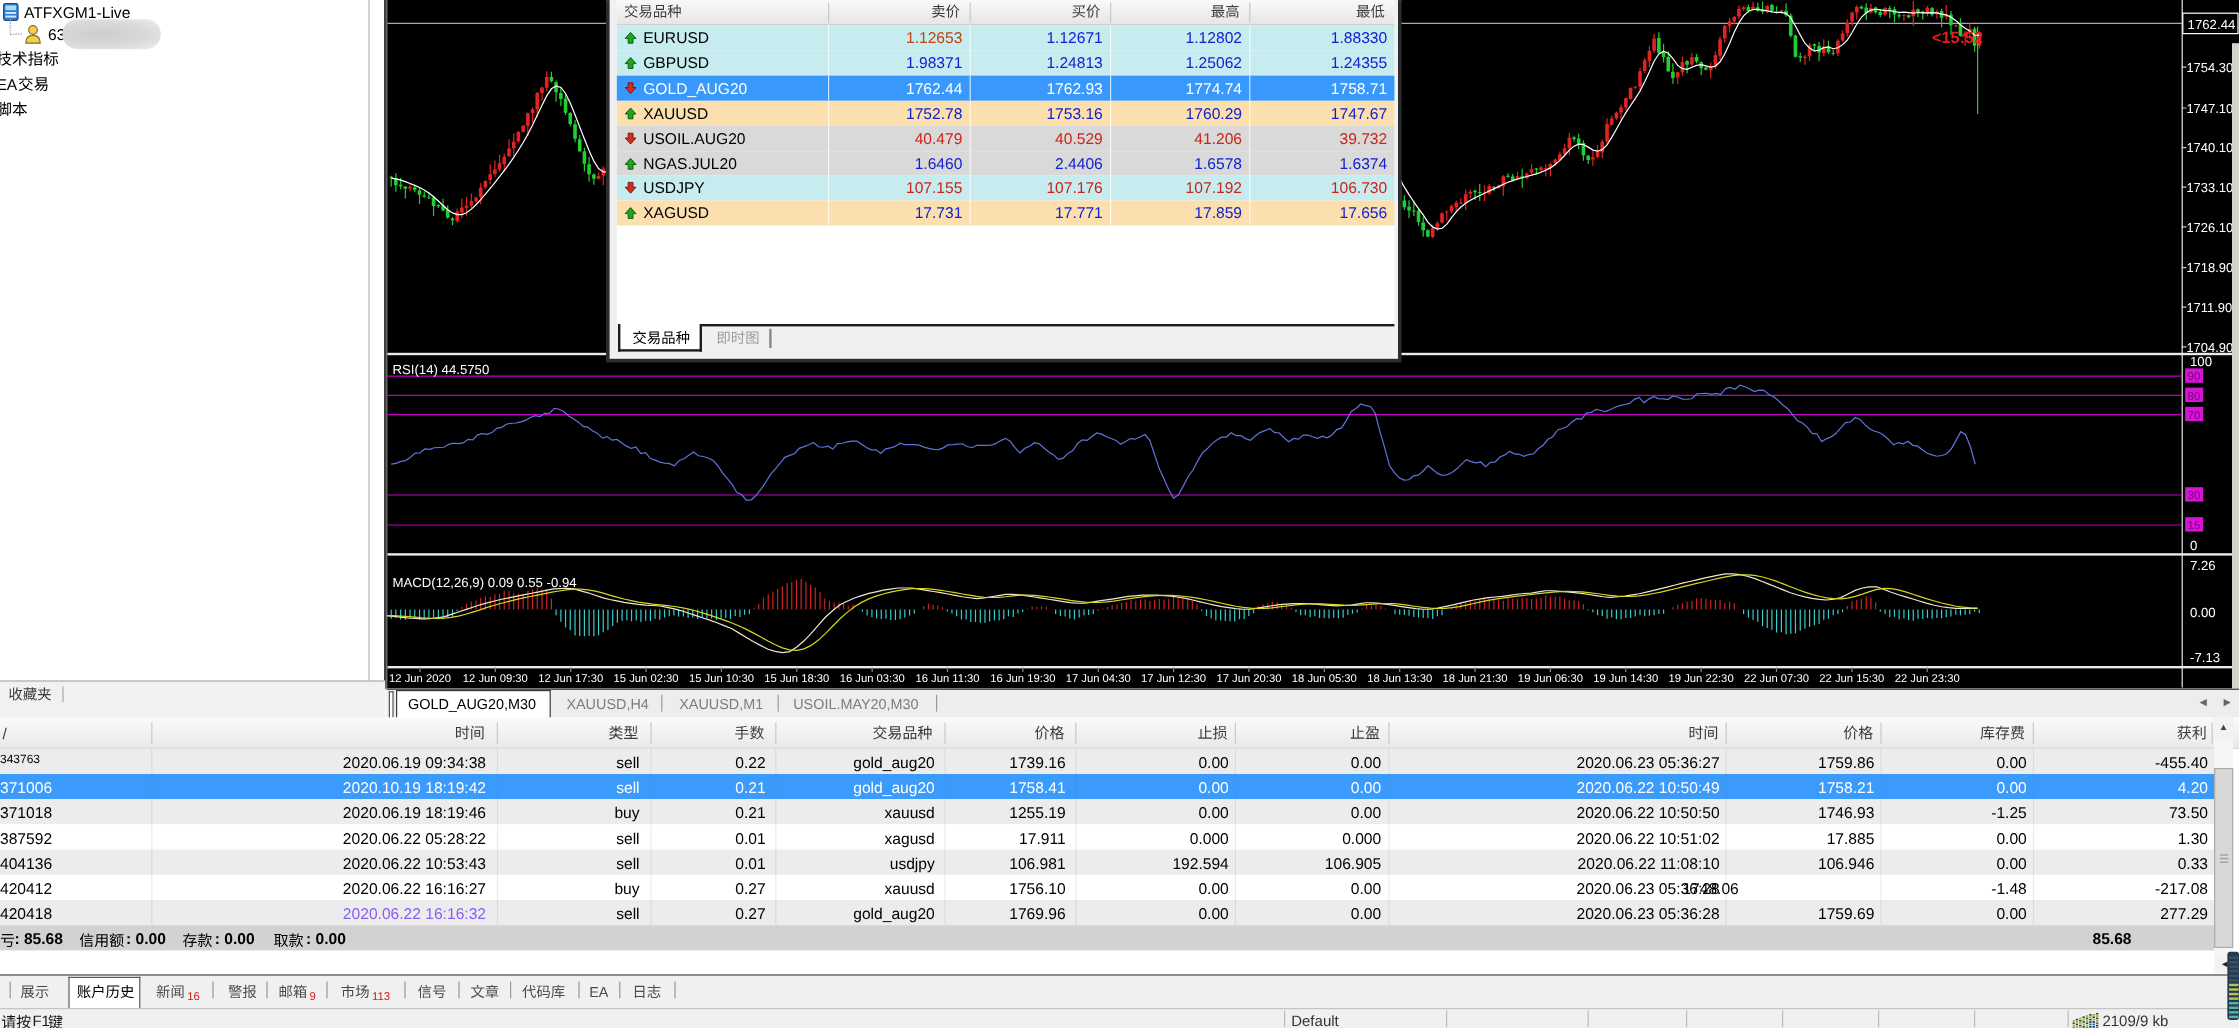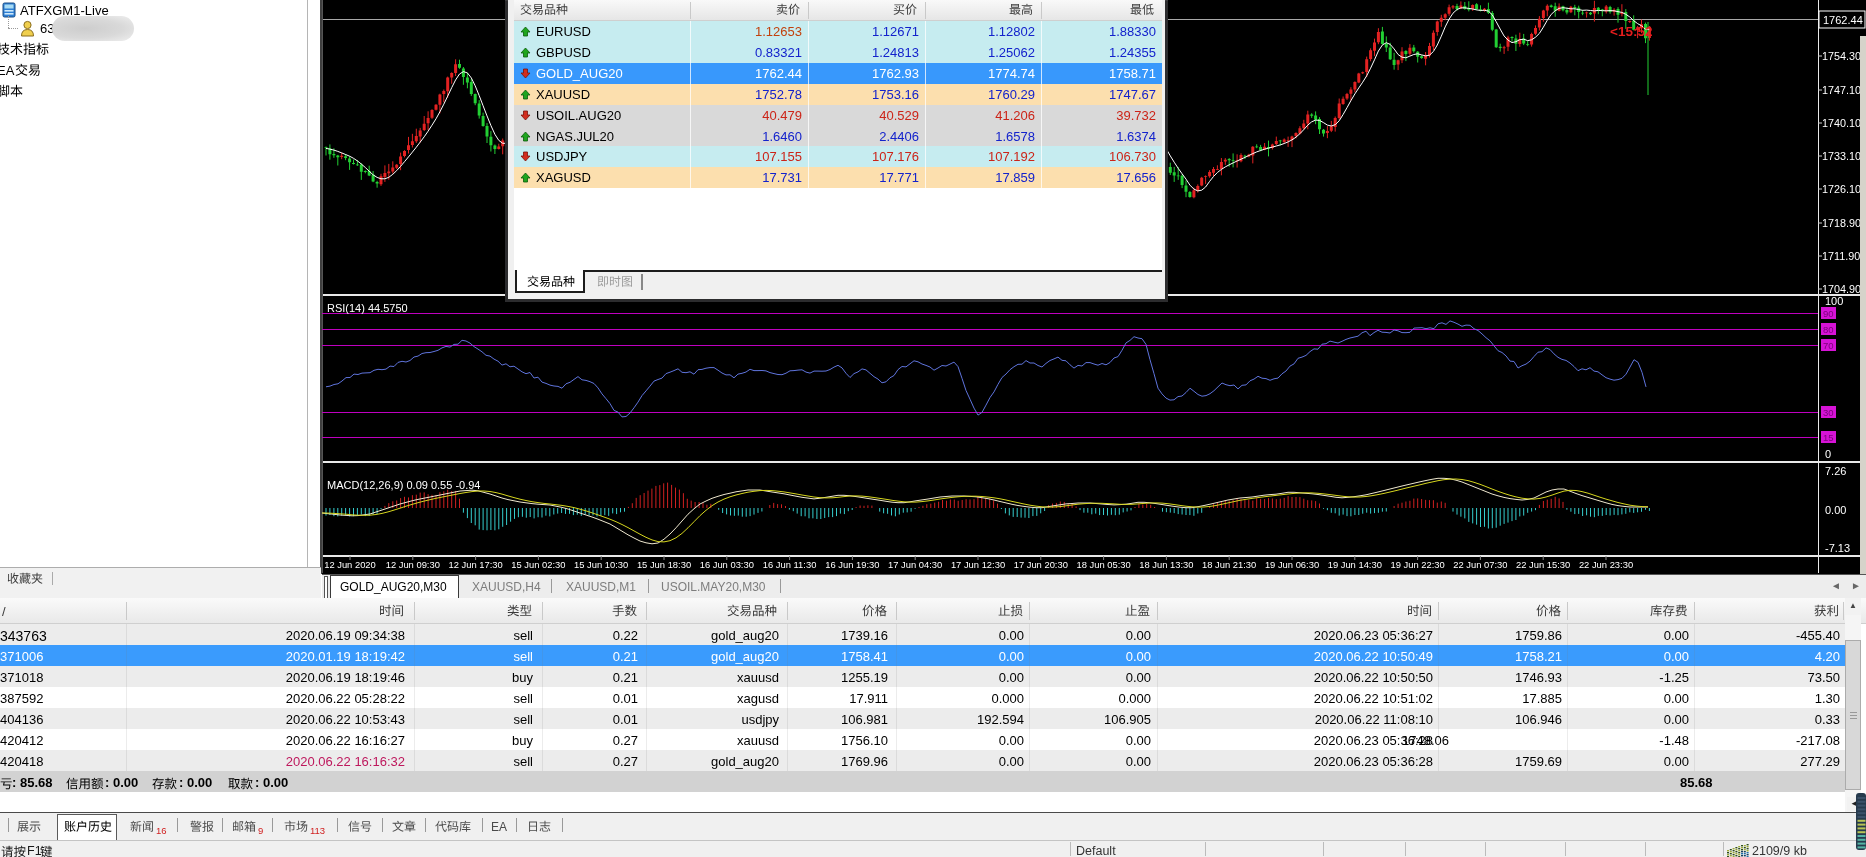--- a/index.html
+++ b/index.html
@@ -236,21 +236,21 @@
     <div style="position:absolute;left:176px;top:0;width:1px;height:21px;background:rgba(255,255,255,.75)"></div>
     <div style="position:absolute;left:294px;top:0;width:1px;height:21px;background:rgba(255,255,255,.75)"></div>
     <div style="position:absolute;left:411px;top:0;width:1px;height:21px;background:rgba(255,255,255,.75)"></div>
     <div style="position:absolute;left:527px;top:0;width:1px;height:21px;background:rgba(255,255,255,.75)"></div>
     <div style="position:absolute;left:6px;top:5px;">
       <svg width="11" height="11" style="display:block">
         <path d="M5.5 1 L10 6 L7.5 6 L7.5 10 L3.5 10 L3.5 6 L1 6 Z" fill="#1fa51f" stroke="#0a5c0a" stroke-width="0.8"></path>
       </svg>
     </div>
     <div style="position:absolute;left:22px;top:3px;font-size:13px;color:#000;">GBPUSD</div>
-    <div style="position:absolute;left:176px;top:3px;width:112px;text-align:right;font-size:13px;color:#1322cc;">0.83321</div>
+    <div style="position:absolute;left:176px;top:3px;width:112px;text-align:right;font-size:13px;color:#1322cc;">1.98371</div>
     <div style="position:absolute;left:294px;top:3px;width:111px;text-align:right;font-size:13px;color:#1322cc;">1.24813</div>
     <div style="position:absolute;left:411px;top:3px;width:110px;text-align:right;font-size:13px;color:#1322cc;">1.25062</div>
     <div style="position:absolute;left:527px;top:3px;width:115px;text-align:right;font-size:13px;color:#1322cc;">1.24355</div>
   </div>
 <div style="position:absolute;left:514px;top:63px;width:648px;height:21px;background:#3898fc;">
     <div style="position:absolute;left:176px;top:0;width:1px;height:21px;background:rgba(255,255,255,.75)"></div>
     <div style="position:absolute;left:294px;top:0;width:1px;height:21px;background:rgba(255,255,255,.75)"></div>
     <div style="position:absolute;left:411px;top:0;width:1px;height:21px;background:rgba(255,255,255,.75)"></div>
     <div style="position:absolute;left:527px;top:0;width:1px;height:21px;background:rgba(255,255,255,.75)"></div>
     <div style="position:absolute;left:6px;top:5px;">
@@ -517,21 +517,21 @@
     <div style="position:absolute;left:414px;top:0;width:1px;height:21px;background:rgba(120,120,120,.14)"></div>
     <div style="position:absolute;left:542px;top:0;width:1px;height:21px;background:rgba(120,120,120,.14)"></div>
     <div style="position:absolute;left:646px;top:0;width:1px;height:21px;background:rgba(120,120,120,.14)"></div>
     <div style="position:absolute;left:787px;top:0;width:1px;height:21px;background:rgba(120,120,120,.14)"></div>
     <div style="position:absolute;left:896px;top:0;width:1px;height:21px;background:rgba(120,120,120,.14)"></div>
     <div style="position:absolute;left:1029px;top:0;width:1px;height:21px;background:rgba(120,120,120,.14)"></div>
     <div style="position:absolute;left:1157px;top:0;width:1px;height:21px;background:rgba(120,120,120,.14)"></div>
     <div style="position:absolute;left:1438px;top:0;width:1px;height:21px;background:rgba(120,120,120,.14)"></div>
     <div style="position:absolute;left:1567px;top:0;width:1px;height:21px;background:rgba(120,120,120,.14)"></div>
     <div style="position:absolute;left:1694px;top:0;width:1px;height:21px;background:rgba(120,120,120,.14)"></div>
-    <div style="position:absolute;left:0px;top:4px;font-size:14px;color:#000;">343763</div>
+    <div style="position:absolute;left:0px;top:4px;font-size:10px;color:#000;">343763</div>
     <div style="position:absolute;left:245px;top:4px;width:160px;text-align:right;font-size:13px;color:#000;">2020.06.19 09:34:38</div>
     <div style="position:absolute;left:373px;top:4px;width:160px;text-align:right;font-size:13px;color:#000;">sell</div>
     <div style="position:absolute;left:478px;top:4px;width:160px;text-align:right;font-size:13px;color:#000;">0.22</div>
     <div style="position:absolute;left:619px;top:4px;width:160px;text-align:right;font-size:13px;color:#000;">gold_aug20</div>
     <div style="position:absolute;left:728px;top:4px;width:160px;text-align:right;font-size:13px;color:#000;">1739.16</div>
     <div style="position:absolute;left:864px;top:4px;width:160px;text-align:right;font-size:13px;color:#000;">0.00</div>
     <div style="position:absolute;left:991px;top:4px;width:160px;text-align:right;font-size:13px;color:#000;">0.00</div>
     <div style="position:absolute;left:1273px;top:4px;width:160px;text-align:right;font-size:13px;color:#000;">2020.06.23 05:36:27</div>
     <div style="position:absolute;left:1402px;top:4px;width:160px;text-align:right;font-size:13px;color:#000;">1759.86</div>
     <div style="position:absolute;left:1529px;top:4px;width:160px;text-align:right;font-size:13px;color:#000;">0.00</div>
@@ -543,21 +543,21 @@
     <div style="position:absolute;left:542px;top:0;width:1px;height:21px;background:rgba(120,120,120,.14)"></div>
     <div style="position:absolute;left:646px;top:0;width:1px;height:21px;background:rgba(120,120,120,.14)"></div>
     <div style="position:absolute;left:787px;top:0;width:1px;height:21px;background:rgba(120,120,120,.14)"></div>
     <div style="position:absolute;left:896px;top:0;width:1px;height:21px;background:rgba(120,120,120,.14)"></div>
     <div style="position:absolute;left:1029px;top:0;width:1px;height:21px;background:rgba(120,120,120,.14)"></div>
     <div style="position:absolute;left:1157px;top:0;width:1px;height:21px;background:rgba(120,120,120,.14)"></div>
     <div style="position:absolute;left:1438px;top:0;width:1px;height:21px;background:rgba(120,120,120,.14)"></div>
     <div style="position:absolute;left:1567px;top:0;width:1px;height:21px;background:rgba(120,120,120,.14)"></div>
     <div style="position:absolute;left:1694px;top:0;width:1px;height:21px;background:rgba(120,120,120,.14)"></div>
     <div style="position:absolute;left:0px;top:4px;font-size:13px;color:#fff;">371006</div>
-    <div style="position:absolute;left:245px;top:4px;width:160px;text-align:right;font-size:13px;color:#fff;">2020.01.19 18:19:42</div>
+    <div style="position:absolute;left:245px;top:4px;width:160px;text-align:right;font-size:13px;color:#fff;">2020.10.19 18:19:42</div>
     <div style="position:absolute;left:373px;top:4px;width:160px;text-align:right;font-size:13px;color:#fff;">sell</div>
     <div style="position:absolute;left:478px;top:4px;width:160px;text-align:right;font-size:13px;color:#fff;">0.21</div>
     <div style="position:absolute;left:619px;top:4px;width:160px;text-align:right;font-size:13px;color:#fff;">gold_aug20</div>
     <div style="position:absolute;left:728px;top:4px;width:160px;text-align:right;font-size:13px;color:#fff;">1758.41</div>
     <div style="position:absolute;left:864px;top:4px;width:160px;text-align:right;font-size:13px;color:#fff;">0.00</div>
     <div style="position:absolute;left:991px;top:4px;width:160px;text-align:right;font-size:13px;color:#fff;">0.00</div>
     <div style="position:absolute;left:1273px;top:4px;width:160px;text-align:right;font-size:13px;color:#fff;">2020.06.22 10:50:49</div>
     <div style="position:absolute;left:1402px;top:4px;width:160px;text-align:right;font-size:13px;color:#fff;">1758.21</div>
     <div style="position:absolute;left:1529px;top:4px;width:160px;text-align:right;font-size:13px;color:#fff;">0.00</div>
     <div style="position:absolute;left:1680px;top:4px;width:160px;text-align:right;font-size:13px;color:#fff;">4.20</div>
@@ -668,21 +668,21 @@
     <div style="position:absolute;left:542px;top:0;width:1px;height:21px;background:rgba(120,120,120,.14)"></div>
     <div style="position:absolute;left:646px;top:0;width:1px;height:21px;background:rgba(120,120,120,.14)"></div>
     <div style="position:absolute;left:787px;top:0;width:1px;height:21px;background:rgba(120,120,120,.14)"></div>
     <div style="position:absolute;left:896px;top:0;width:1px;height:21px;background:rgba(120,120,120,.14)"></div>
     <div style="position:absolute;left:1029px;top:0;width:1px;height:21px;background:rgba(120,120,120,.14)"></div>
     <div style="position:absolute;left:1157px;top:0;width:1px;height:21px;background:rgba(120,120,120,.14)"></div>
     <div style="position:absolute;left:1438px;top:0;width:1px;height:21px;background:rgba(120,120,120,.14)"></div>
     <div style="position:absolute;left:1567px;top:0;width:1px;height:21px;background:rgba(120,120,120,.14)"></div>
     <div style="position:absolute;left:1694px;top:0;width:1px;height:21px;background:rgba(120,120,120,.14)"></div>
     <div style="position:absolute;left:0px;top:4px;font-size:13px;color:#000;">420418</div>
-    <div style="position:absolute;left:245px;top:4px;width:160px;text-align:right;font-size:13px;color:#be185d;">2020.06.22 16:16:32</div>
+    <div style="position:absolute;left:245px;top:4px;width:160px;text-align:right;font-size:13px;color:#8b5cf6;">2020.06.22 16:16:32</div>
     <div style="position:absolute;left:373px;top:4px;width:160px;text-align:right;font-size:13px;color:#000;">sell</div>
     <div style="position:absolute;left:478px;top:4px;width:160px;text-align:right;font-size:13px;color:#000;">0.27</div>
     <div style="position:absolute;left:619px;top:4px;width:160px;text-align:right;font-size:13px;color:#000;">gold_aug20</div>
     <div style="position:absolute;left:728px;top:4px;width:160px;text-align:right;font-size:13px;color:#000;">1769.96</div>
     <div style="position:absolute;left:864px;top:4px;width:160px;text-align:right;font-size:13px;color:#000;">0.00</div>
     <div style="position:absolute;left:991px;top:4px;width:160px;text-align:right;font-size:13px;color:#000;">0.00</div>
     <div style="position:absolute;left:1273px;top:4px;width:160px;text-align:right;font-size:13px;color:#000;">2020.06.23 05:36:28</div>
     <div style="position:absolute;left:1402px;top:4px;width:160px;text-align:right;font-size:13px;color:#000;">1759.69</div>
     <div style="position:absolute;left:1529px;top:4px;width:160px;text-align:right;font-size:13px;color:#000;">0.00</div>
     <div style="position:absolute;left:1680px;top:4px;width:160px;text-align:right;font-size:13px;color:#000;">277.29</div>
@@ -709,21 +709,21 @@
       </svg>
     </div>
     <div style="position:absolute;left:179px;top:4px;font-size:13px;font-weight:bold;color:#000;">: 0.00</div>
     <div style="position:absolute;left:228px;top:6px;">
       <svg width="25" height="15" style="display:block" fill="#000">
         <use href="#g53D6" transform="translate(0.0,11.2) scale(0.01250,-0.01250)"></use>
         <use href="#g6B3E" transform="translate(12.5,11.2) scale(0.01250,-0.01250)"></use>
       </svg>
     </div>
     <div style="position:absolute;left:255px;top:4px;font-size:13px;font-weight:bold;color:#000;">: 0.00</div>
-    <div style="position:absolute;left:1680px;top:4px;width:160px;text-align:left;font-size:13px;color:#000;font-weight:bold;">85.68</div>
+    <div style="position:absolute;left:1680px;top:4px;width:160px;text-align:center;font-size:13px;color:#000;font-weight:bold;">85.68</div>
   </div>
 <div style="position:absolute;left:1845px;top:598px;width:16px;height:215px;background:#f5f5f5;">
     <div style="position:absolute;left:0px;top:0px;width:16px;height:17px;background:#f2f2f2;color:#444;font-size:8px;text-align:center;line-height:16px;">▲</div>
     <div style="position:absolute;left:0px;top:42px;width:16px;height:150px;background:#d8d8d8;border:1px solid #ababab;box-sizing:border-box;">
       <div style="position:absolute;left:4px;top:71px;width:7px;height:1px;background:#999"></div>
       <div style="position:absolute;left:4px;top:74px;width:7px;height:1px;background:#999"></div>
       <div style="position:absolute;left:4px;top:77px;width:7px;height:1px;background:#999"></div>
     </div>
     <div style="position:absolute;left:2px;top:199px;width:14px;height:14px;background:#f2f2f2;color:#222;font-size:8px;text-align:center;line-height:13px;">◄</div>
   </div>

